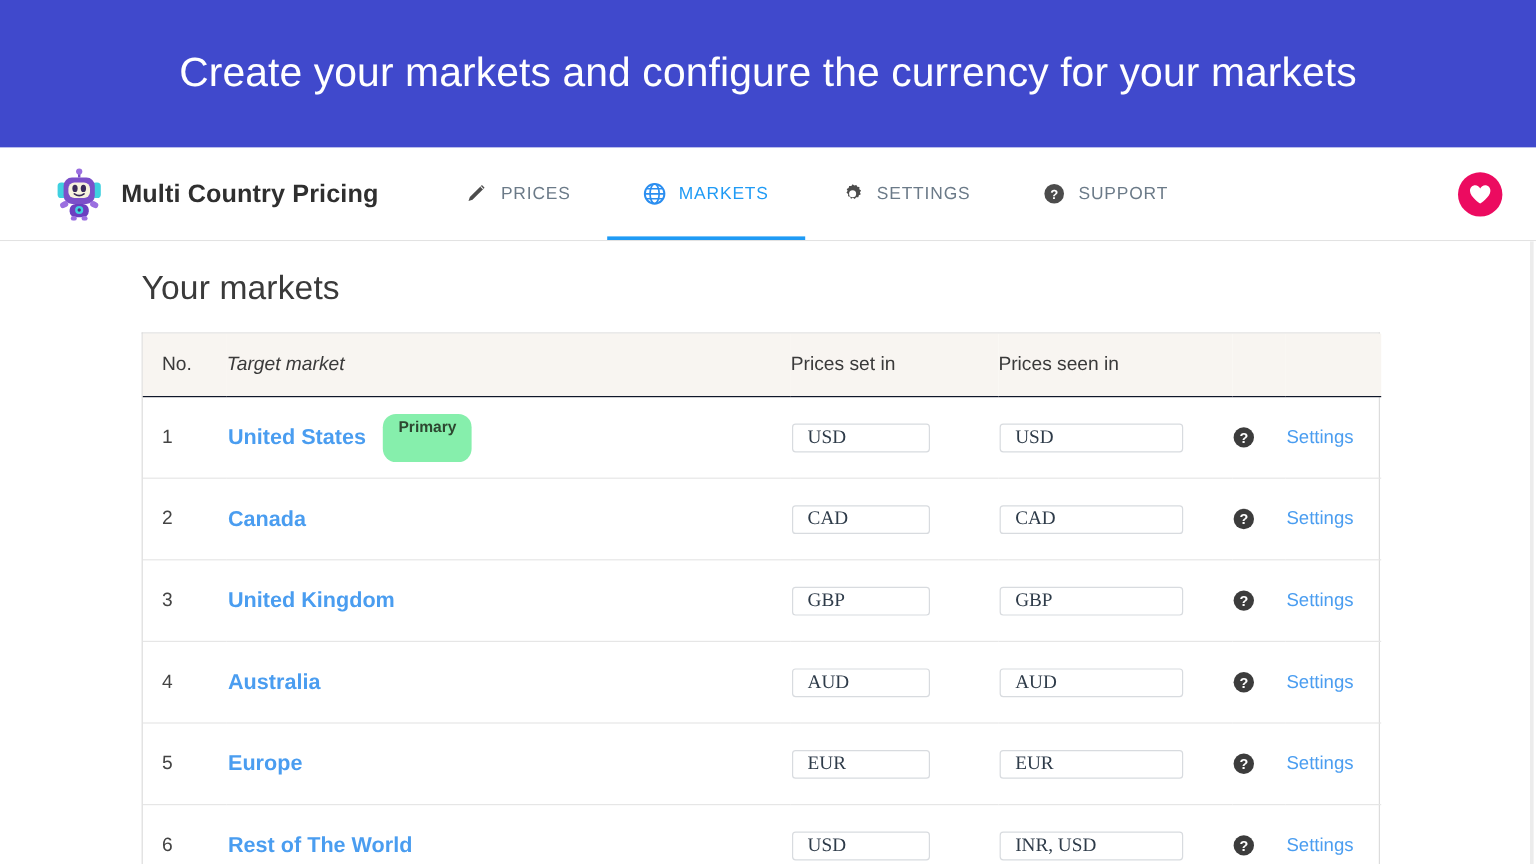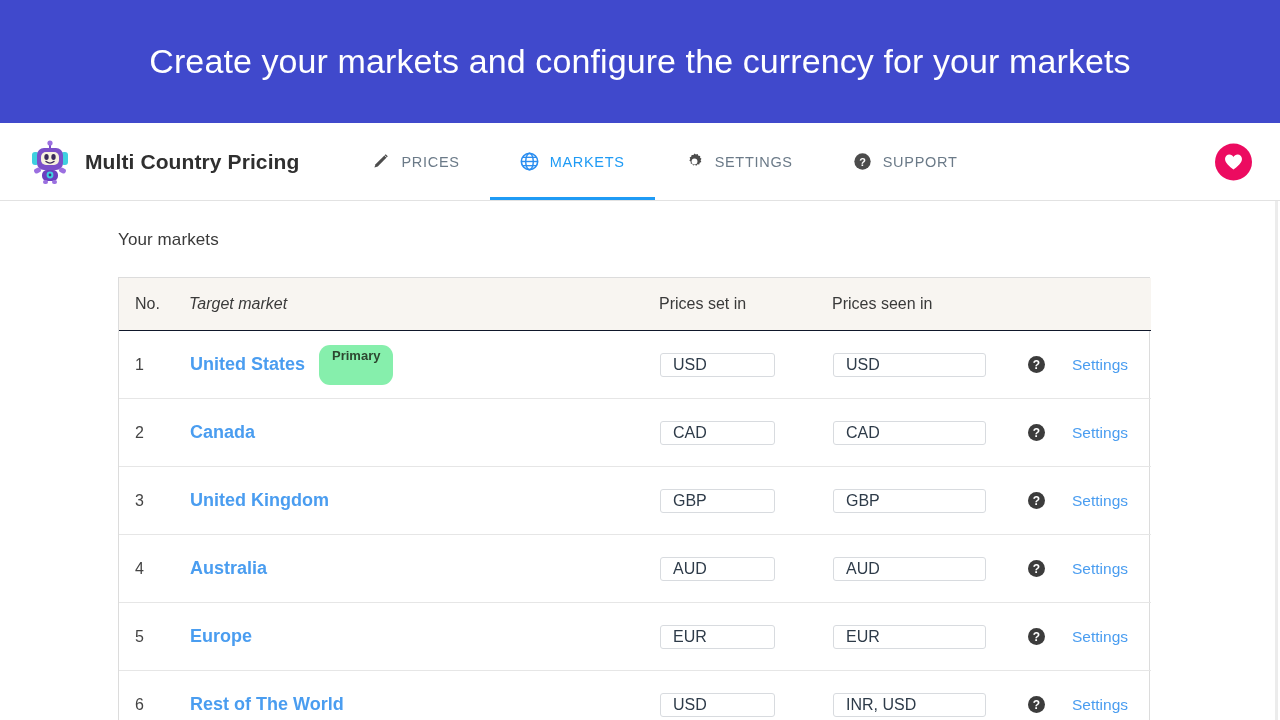--- a/index.html
+++ b/index.html
@@ -36,21 +36,21 @@
     width: 1280px;
     height: 78px;
     background: #ffffff;
     border-bottom: 1px solid #e2e2e2;
     display: flex;
     align-items: stretch;
   }
   .brand {
     display: flex;
     align-items: center;
-    padding-left: 28px;
+    padding-left: 44px;
     gap: 13px;
   }
   .logo-wrap {
     width: 44px; height: 48px;
     display: flex; align-items: center; justify-content: center;
   }
   .brand-name {
     font-size: 21px;
     font-weight: bold;
     color: #2f2f2f;
@@ -113,21 +113,21 @@
     padding: 0 130px 0 118px;
   }
   .page-head {
     display: flex;
     align-items: center;
     justify-content: space-between;
     height: 64px;
     padding-top: 14px;
   }
   .page-title {
-    font-size: 17px;
+    font-size: 28px;
     color: #3a3a3a;
     font-weight: normal;
     margin: 0;
     letter-spacing: 0.1px;
   }
   .btn-primary {
     background: #0d92f0;
     color: #ffffff;
     border: none;
     font-size: 16px;
@@ -192,21 +192,21 @@
     padding: 4px 13px 23px;
     white-space: nowrap;
     line-height: 1;
   }
   .cur-input {
     width: 115px;
     height: 24px;
     border: 1px solid #d8dbdf;
     border-radius: 3px;
     background: #ffffff;
-    font-family: Liberation Sans, sans-serif;
+    font-family: Liberation Serif, serif;
     font-size: 16px;
     color: #2e3b49;
     padding: 0 12px;
     outline: none;
   }
   .cur-input.wide { width: 153px; }
   .help-dot {
     width: 17px; height: 17px;
     border-radius: 50%;
     background: #3c3c3c;

